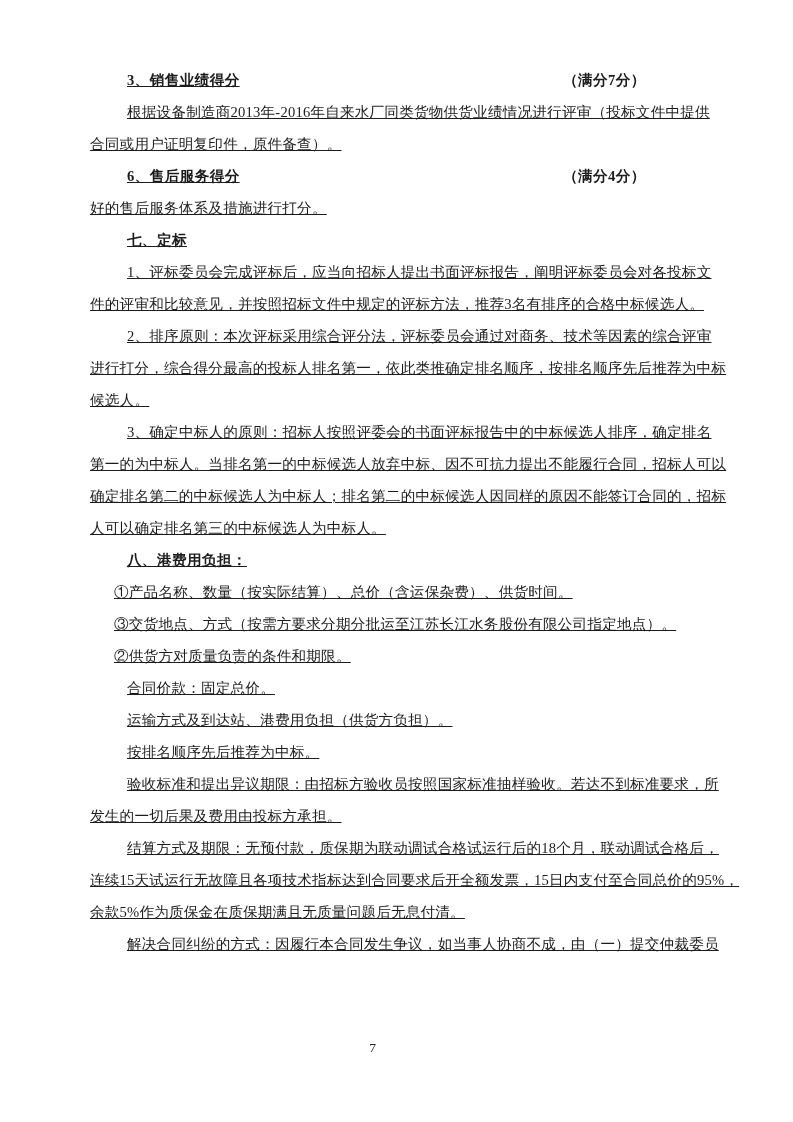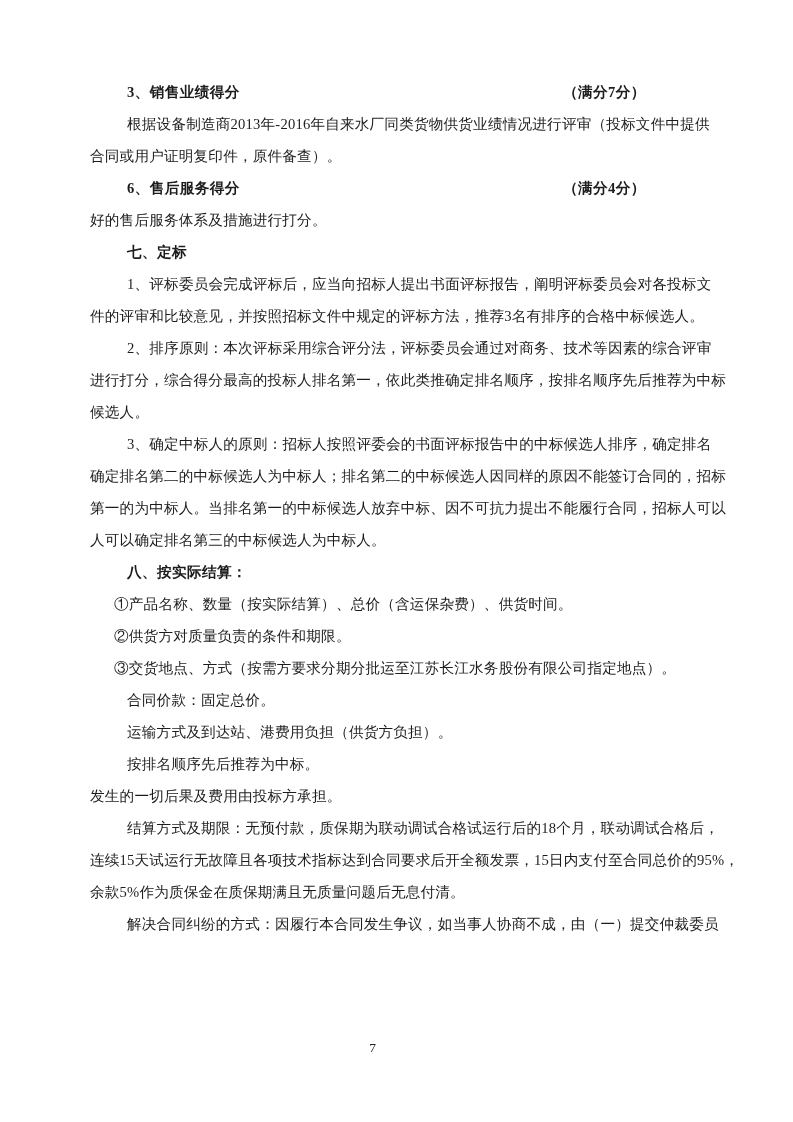--- a/index.html
+++ b/index.html
@@ -12,22 +12,23 @@
     width: 793px;
     height: 1122px;
     background: #ffffff;
     overflow: hidden;
     font-family: "Liberation Serif", "DejaVu Serif", serif;
     color: #1c1c1c;
   }
   .content {
     position: absolute;
     left: 90px;
-    top: 76px;
+    top: 64px;
     width: 640px;
+    text-decoration: underline;
   }
   .line {
     position: relative;
     height: 32px;
     line-height: 32px;
     font-size: 14.6px;
     white-space: nowrap;
     letter-spacing: 0.2px;
   }
   .line.bold {
@@ -65,30 +66,31 @@
       <div class="line"><span>合同或用户证明复印件，原件备查）。</span></div>
       <div class="line bold indent-normal"><span>6、售后服务得分</span><span class="score">（满分4分）</span></div>
       <div class="line"><span>好的售后服务体系及措施进行打分。</span></div>
       <div class="line bold indent-normal"><span>七、定标</span></div>
       <div class="line indent-normal"><span>1、评标委员会完成评标后，应当向招标人提出书面评标报告，阐明评标委员会对各投标文</span></div>
       <div class="line"><span>件的评审和比较意见，并按照招标文件中规定的评标方法，推荐3名有排序的合格中标候选人。</span></div>
       <div class="line indent-normal"><span>2、排序原则：本次评标采用综合评分法，评标委员会通过对商务、技术等因素的综合评审</span></div>
       <div class="line"><span>进行打分，综合得分最高的投标人排名第一，依此类推确定排名顺序，按排名顺序先后推荐为中标</span></div>
       <div class="line"><span>候选人。</span></div>
       <div class="line indent-normal"><span>3、确定中标人的原则：招标人按照评委会的书面评标报告中的中标候选人排序，确定排名</span></div>
+      <div class="line"><span>第一的为中标人。当排名第一的中标候选人放弃中标、因不可抗力提出不能履行合同，招标人可以</span></div>
       <div class="line"><span>确定排名第二的中标候选人为中标人；排名第二的中标候选人因同样的原因不能签订合同的，招标</span></div>
-      <div class="line"><span>第一的为中标人。当排名第一的中标候选人放弃中标、因不可抗力提出不能履行合同，招标人可以</span></div>
       <div class="line"><span>人可以确定排名第三的中标候选人为中标人。</span></div>
-      <div class="line bold indent-normal"><span>八、按实际结算：</span></div>
+      <div class="line bold indent-normal"><span>八、港费用负担：</span></div>
       <div class="line indent-small"><span>①产品名称、数量（按实际结算）、总价（含运保杂费）、供货时间。</span></div>
+      <div class="line indent-small"><span>③交货地点、方式（按需方要求分期分批运至江苏长江水务股份有限公司指定地点）。</span></div>
       <div class="line indent-small"><span>②供货方对质量负责的条件和期限。</span></div>
-      <div class="line indent-small"><span>③交货地点、方式（按需方要求分期分批运至江苏长江水务股份有限公司指定地点）。</span></div>
       <div class="line indent-normal"><span>合同价款：固定总价。</span></div>
       <div class="line indent-normal"><span>运输方式及到达站、港费用负担（供货方负担）。</span></div>
       <div class="line indent-normal"><span>按排名顺序先后推荐为中标。</span></div>
+      <div class="line indent-normal"><span>验收标准和提出异议期限：由招标方验收员按照国家标准抽样验收。若达不到标准要求，所</span></div>
       <div class="line"><span>发生的一切后果及费用由投标方承担。</span></div>
       <div class="line indent-normal"><span>结算方式及期限：无预付款，质保期为联动调试合格试运行后的18个月，联动调试合格后，</span></div>
       <div class="line"><span>连续15天试运行无故障且各项技术指标达到合同要求后开全额发票，15日内支付至合同总价的95%，</span></div>
       <div class="line"><span>余款5%作为质保金在质保期满且无质量问题后无息付清。</span></div>
       <div class="line indent-normal"><span>解决合同纠纷的方式：因履行本合同发生争议，如当事人协商不成，由（一）提交仲裁委员</span></div>
     </div>
   <div class="page-number">7</div>
 </div>
 
 </body></html>

